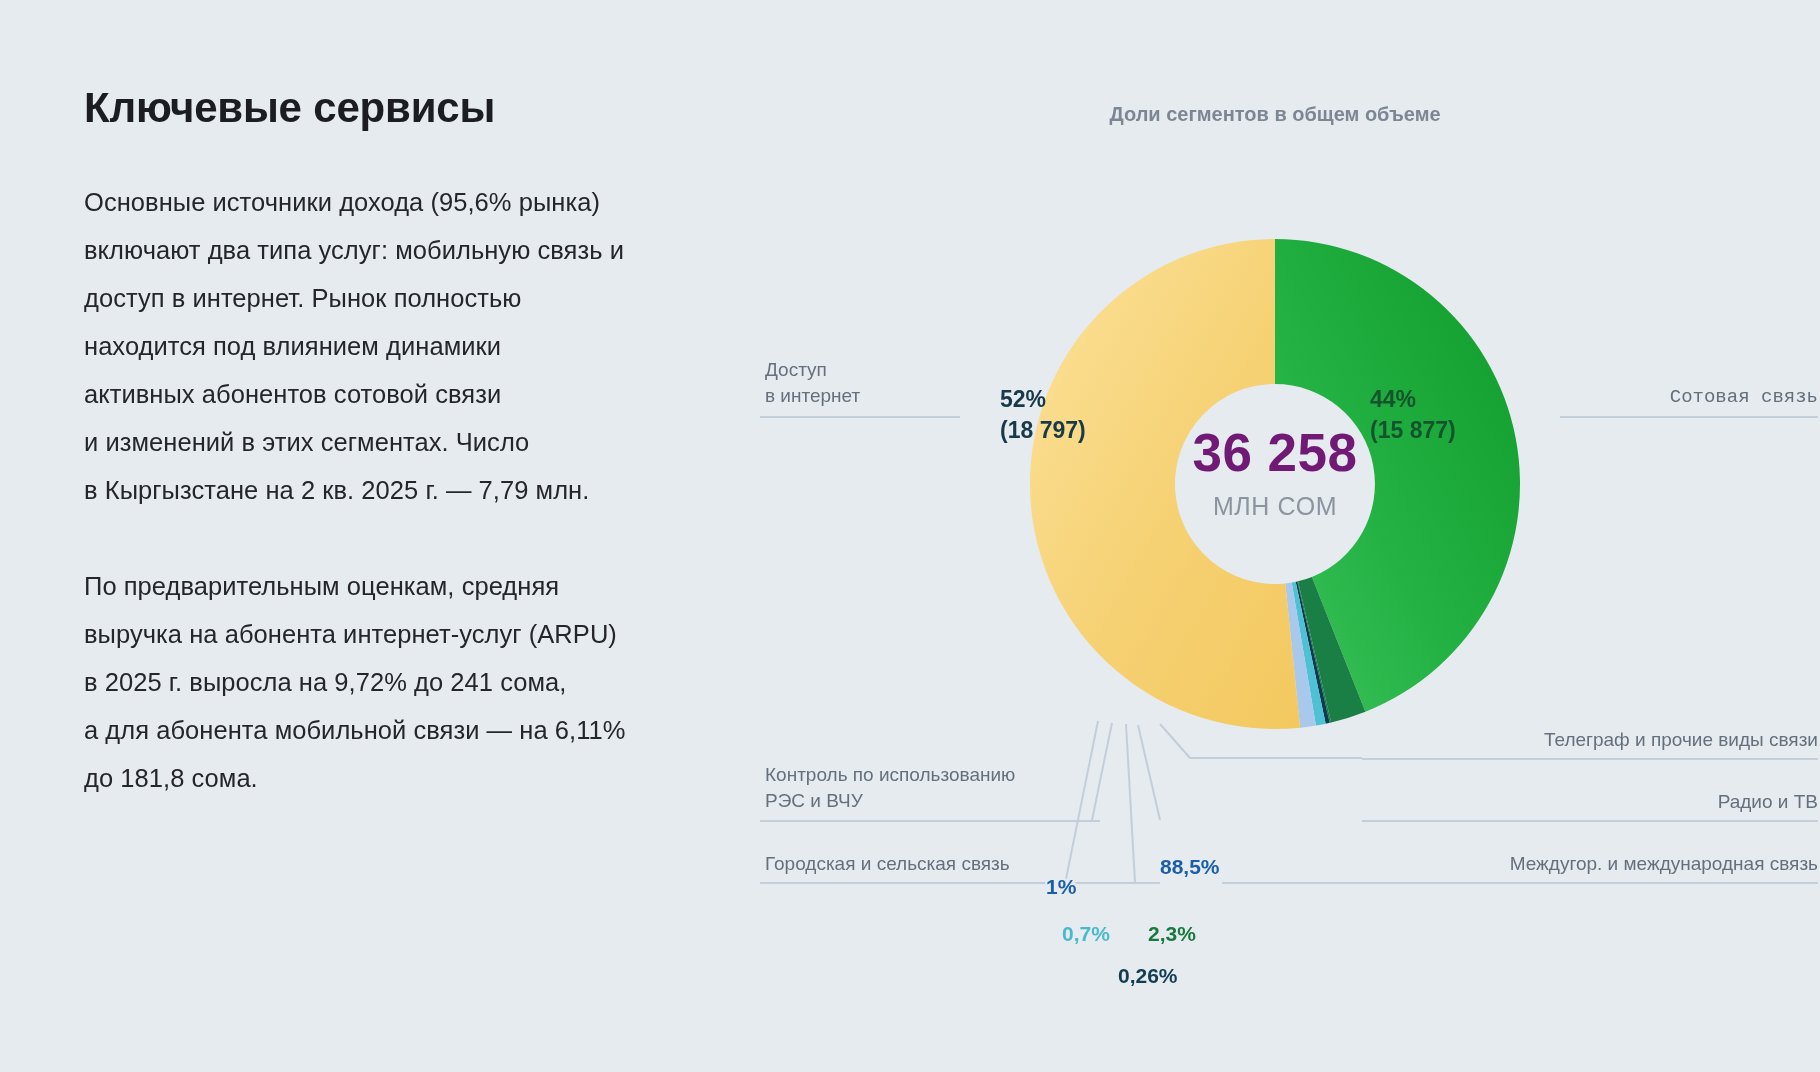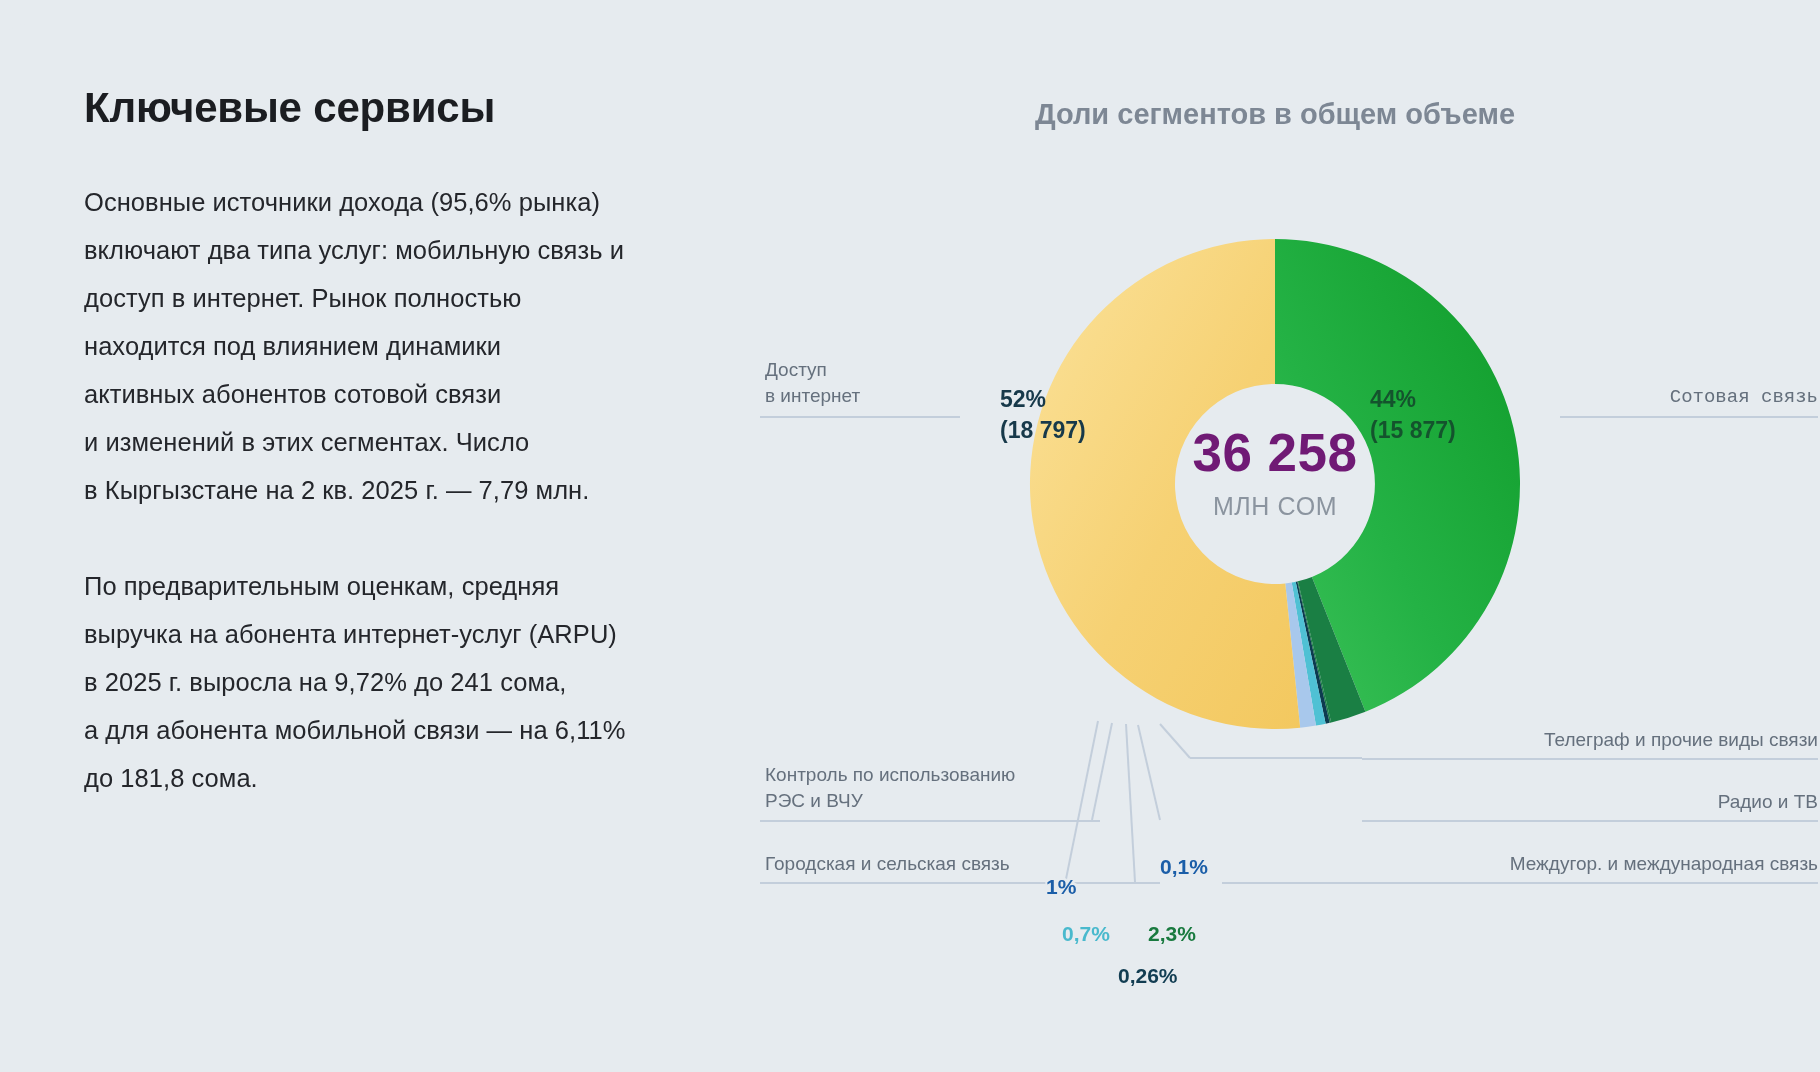--- a/index.html
+++ b/index.html
@@ -43,21 +43,21 @@
   .chart-wrap {
     position: absolute;
     left: 860px; top: 0;
     width: 960px; height: 1072px;
   }
   .chart-title {
     position: absolute;
     left: 0; top: 72px;
     width: 830px;
     text-align: center;
-    font-size: 29px;
+    font-size: 20px;
     font-weight: 700;
     color: #7d8794;
     line-height: 37px;
   }
   .chart-title .ln { display: block; }
 
   .donut-area {
     position: absolute;
     left: 0; top: 200px;
     width: 830px; height: 500px;
@@ -226,21 +226,21 @@
       <div class="center-total" style="top:202px;">
         <div class="center-num">36 258</div>
         <div class="center-unit">МЛН СОМ</div>
       </div>
     </div>
 
     <div class="chip" style="left:186px; top:852px; color:#1b5ea8;">1%</div>
     <div class="chip" style="left:202px; top:899px; color:#49b9cd;">0,7%</div>
     <div class="chip" style="left:258px; top:941px; color:#123d52;">0,26%</div>
     <div class="chip" style="left:288px; top:899px; color:#197a3f;">2,3%</div>
-    <div class="chip" style="left:300px; top:832px; color:#1b5ea8;">0,1%</div>
+    <div class="chip" style="left:300px; top:832px; color:#1b5ea8;">88,5%</div>
 
     <div class="cat" style="left:-95px; top:333px;">
       <span class="ln">Доступ</span>
       <span class="ln">в интернет</span>
     </div>
 
     <div class="cat right" style="left:700px; top:360px; width:258px;font-family:Liberation Mono, monospace;">
       <span class="ln">Сотовая связь</span>
     </div>
 

